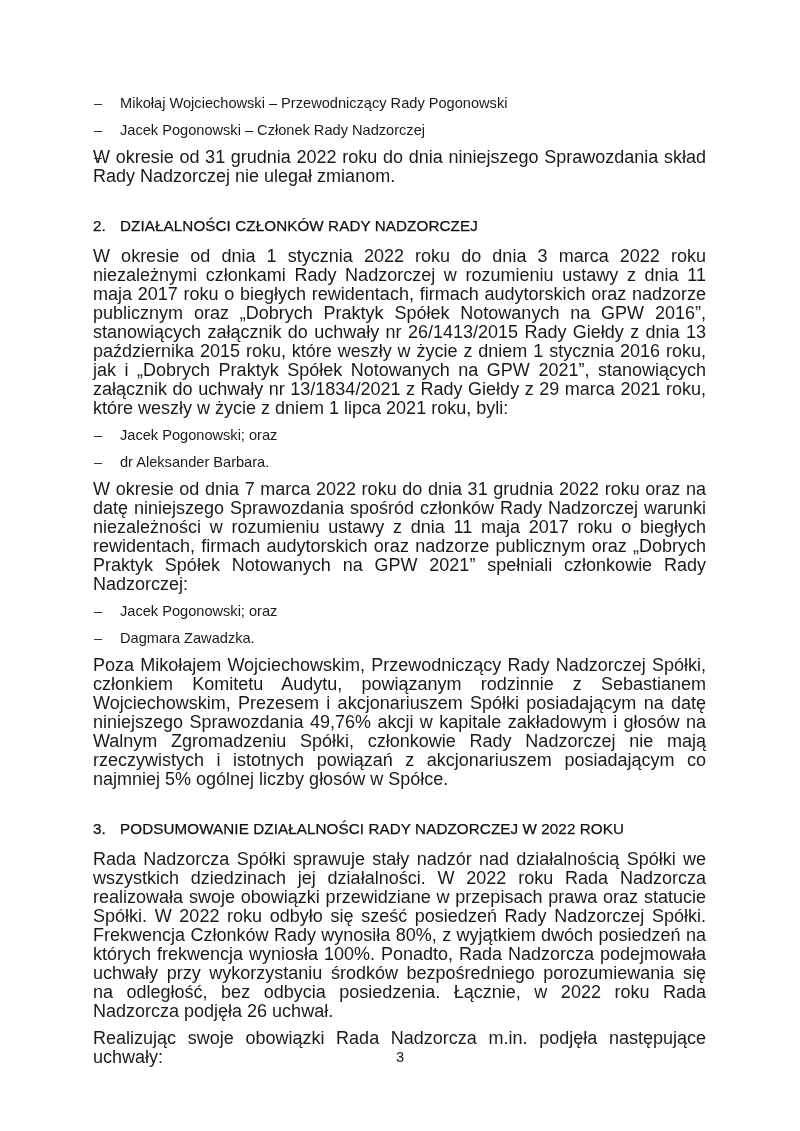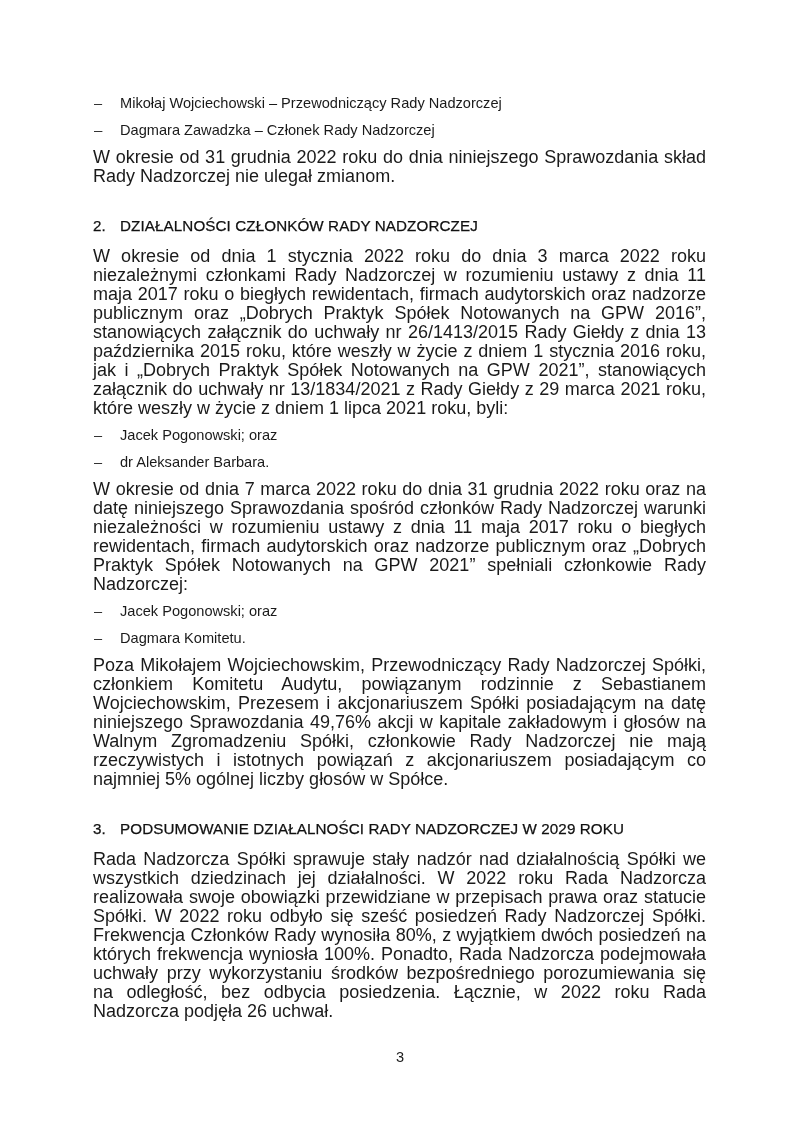--- a/index.html
+++ b/index.html
@@ -15,48 +15,49 @@
   .gap-big { height: 22px; }
   .pagenum { position: absolute; top: 1048px; left: 0; width: 800px; text-align: center;
              font-size: 14.6px; line-height: 19px; }
 </style>
 </head>
 <body>
 
 <div class="page">
 
   <div>
-    <div class="li"><span class="dash">–</span><span>Mikołaj Wojciechowski – Przewodniczący Rady Nadzorczej</span></div>
+    <div class="li"><span class="dash">–</span><span>Mikołaj Wojciechowski – Przewodniczący Rady Pogonowski</span></div>
     <div class="li"><span class="dash">–</span></div>
     <div class="li"><span class="dash">–</span></div>
+    <div class="li"><span class="dash">–</span><span>Jacek Pogonowski – Członek Rady Nadzorczej</span></div>
     <div class="li"><span class="dash">–</span></div>
-    <div class="li"><span class="dash">–</span><span>Dagmara Zawadzka – Członek Rady Nadzorczej</span></div>
   </div>
   <p class="p">W okresie od 31 grudnia 2022 roku do dnia niniejszego Sprawozdania skład Rady Nadzorczej nie ulegał zmianom.</p>
 
   <div class="gap-big"></div>
 
   <h2 class="h">
     <span class="num">2.</span>
     <span>DZIAŁALNOŚCI CZŁONKÓW RADY NADZORCZEJ</span>
   </h2>
   <p class="p">W okresie od dnia 1 stycznia 2022 roku do dnia 3 marca 2022 roku niezależnymi członkami Rady Nadzorczej w rozumieniu ustawy z dnia 11 maja 2017 roku o biegłych rewidentach, firmach audytorskich oraz nadzorze publicznym oraz „Dobrych Praktyk Spółek Notowanych na GPW 2016”, stanowiących załącznik do uchwały nr 26/1413/2015 Rady Giełdy z dnia 13 października 2015 roku, które weszły w życie z dniem 1 stycznia 2016 roku, jak i „Dobrych Praktyk Spółek Notowanych na GPW 2021”, stanowiących załącznik do uchwały nr 13/1834/2021 z Rady Giełdy z 29 marca 2021 roku, które weszły w życie z dniem 1 lipca 2021 roku, byli:</p>
   <div>
     <div class="li"><span class="dash">–</span><span>Jacek Pogonowski; oraz</span></div>
     <div class="li"><span class="dash">–</span><span>dr Aleksander Barbara.</span></div>
   </div>
   <p class="p">W okresie od dnia 7 marca 2022 roku do dnia 31 grudnia 2022 roku oraz na datę niniejszego Sprawozdania spośród członków Rady Nadzorczej warunki niezależności w rozumieniu ustawy z dnia 11 maja 2017 roku o biegłych rewidentach, firmach audytorskich oraz nadzorze publicznym oraz „Dobrych Praktyk Spółek Notowanych na GPW 2021” spełniali członkowie Rady Nadzorczej:</p>
   <div>
     <div class="li"><span class="dash">–</span><span>Jacek Pogonowski; oraz</span></div>
-    <div class="li"><span class="dash">–</span><span>Dagmara Komitetu.</span></div>
+    <div class="li"><span class="dash">–</span><span>Dagmara Zawadzka.</span></div>
   </div>
   <p class="p">Poza Mikołajem Wojciechowskim, Przewodniczący Rady Nadzorczej Spółki, członkiem Komitetu Audytu, powiązanym rodzinnie z Sebastianem Wojciechowskim, Prezesem i akcjonariuszem Spółki posiadającym na datę niniejszego Sprawozdania 49,76% akcji w kapitale zakładowym i głosów na Walnym Zgromadzeniu Spółki, członkowie Rady Nadzorczej nie mają rzeczywistych i istotnych powiązań z akcjonariuszem posiadającym co najmniej 5% ogólnej liczby głosów w Spółce.</p>
 
   <div class="gap-big"></div>
 
   <h2 class="h">
     <span class="num">3.</span>
-    <span>PODSUMOWANIE DZIAŁALNOŚCI RADY NADZORCZEJ W 2029 ROKU</span>
+    <span>PODSUMOWANIE DZIAŁALNOŚCI RADY NADZORCZEJ W 2022 ROKU</span>
   </h2>
   <p class="p">Rada Nadzorcza Spółki sprawuje stały nadzór nad działalnością Spółki we wszystkich dziedzinach jej działalności. W 2022 roku Rada Nadzorcza realizowała swoje obowiązki przewidziane w przepisach prawa oraz statucie Spółki. W 2022 roku odbyło się sześć posiedzeń Rady Nadzorczej Spółki. Frekwencja Członków Rady wynosiła 80%, z wyjątkiem dwóch posiedzeń na których frekwencja wyniosła 100%. Ponadto, Rada Nadzorcza podejmowała uchwały przy wykorzystaniu środków bezpośredniego porozumiewania się na odległość, bez odbycia posiedzenia. Łącznie, w 2022 roku Rada Nadzorcza podjęła 26 uchwał.</p>
+  <p class="p">Realizując swoje obowiązki Rada Nadzorcza m.in. podjęła następujące uchwały:</p>
 </div>
 
 <div class="pagenum">3</div>
 
 </body></html>

